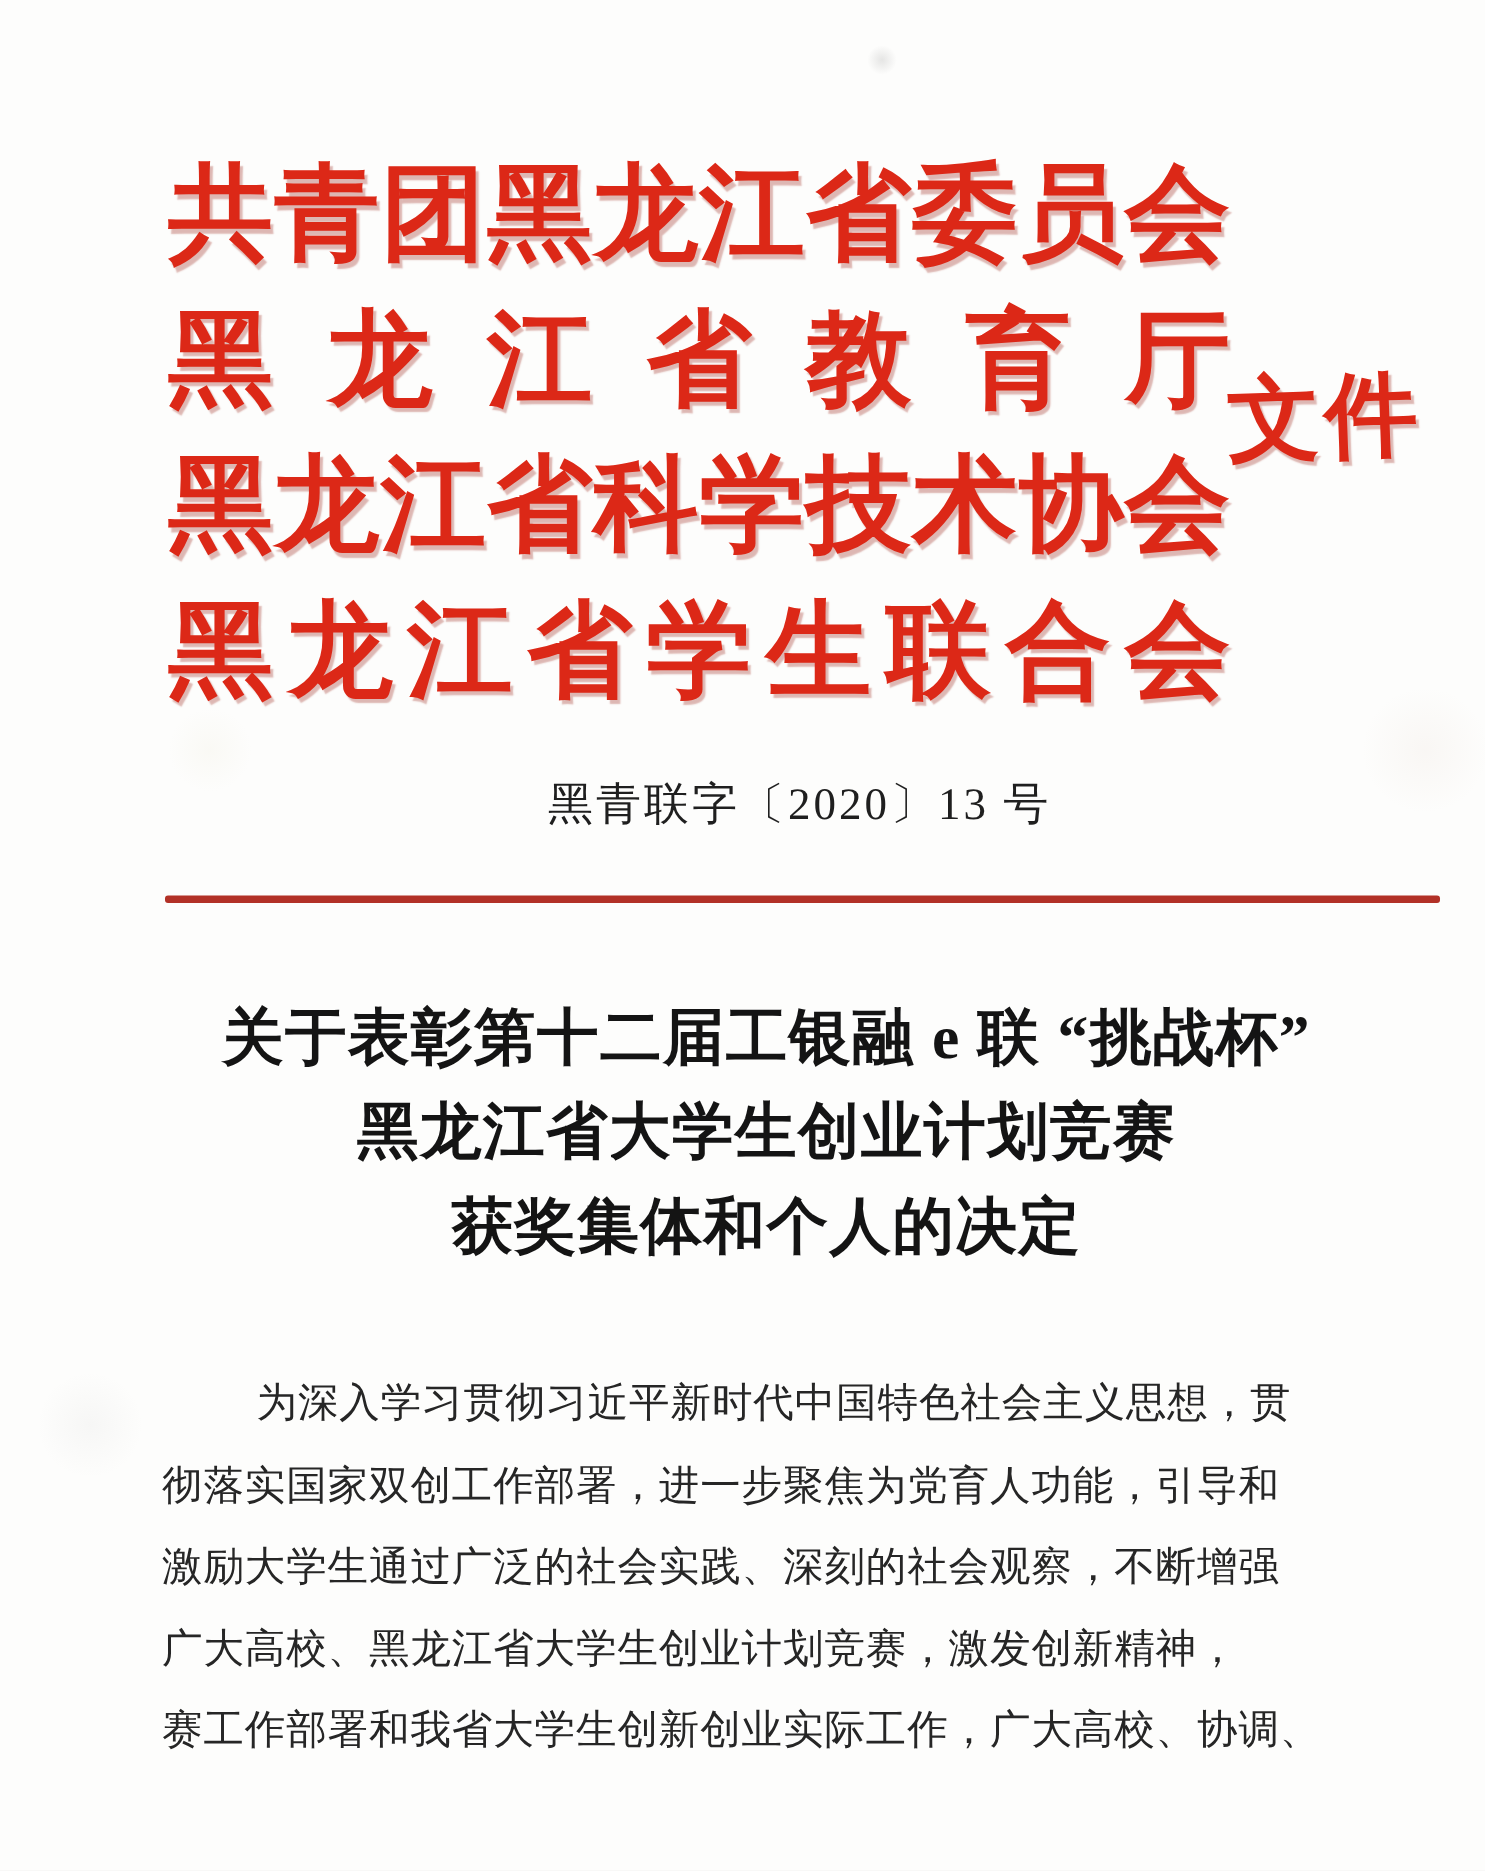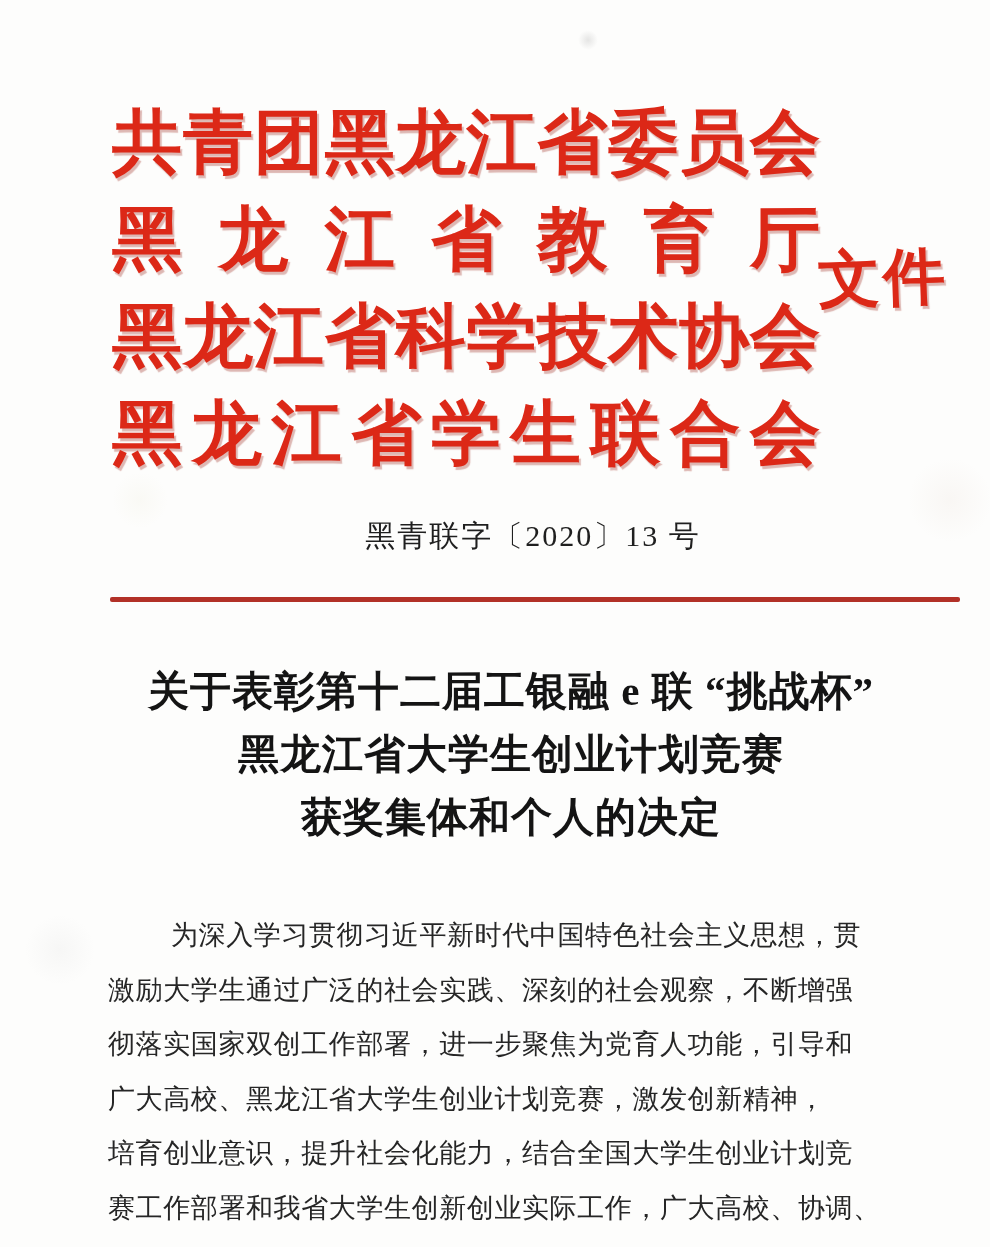--- a/index.html
+++ b/index.html
@@ -138,20 +138,19 @@
   <hr class="red-rule">
 
   <div class="title-block">
     <div class="title-line">关于表彰第十二届工银融 e 联 “挑战杯”</div>
     <div class="title-line">黑龙江省大学生创业计划竞赛</div>
     <div class="title-line">获奖集体和个人的决定</div>
   </div>
 
   <div class="body-block">
     <div class="body-line indent">为深入学习贯彻习近平新时代中国特色社会主义思想，贯</div>
+    <div class="body-line">彻落实国家双创工作部署，进一步聚焦为党育人功能，引导和</div>
     <div class="body-line">激励大学生通过广泛的社会实践、深刻的社会观察，不断增强</div>
-    <div class="body-line">彻落实国家双创工作部署，进一步聚焦为党育人功能，引导和</div>
     <div class="body-line">广大高校、黑龙江省大学生创业计划竞赛，激发创新精神，</div>
-    <div class="body-line">培育创业意识，提升社会化能力，结合全国大学生创业计划竞</div>
     <div class="body-line">赛工作部署和我省大学生创新创业实际工作，广大高校、协调、</div>
   </div>
 
 </div>
 
 </body></html>

